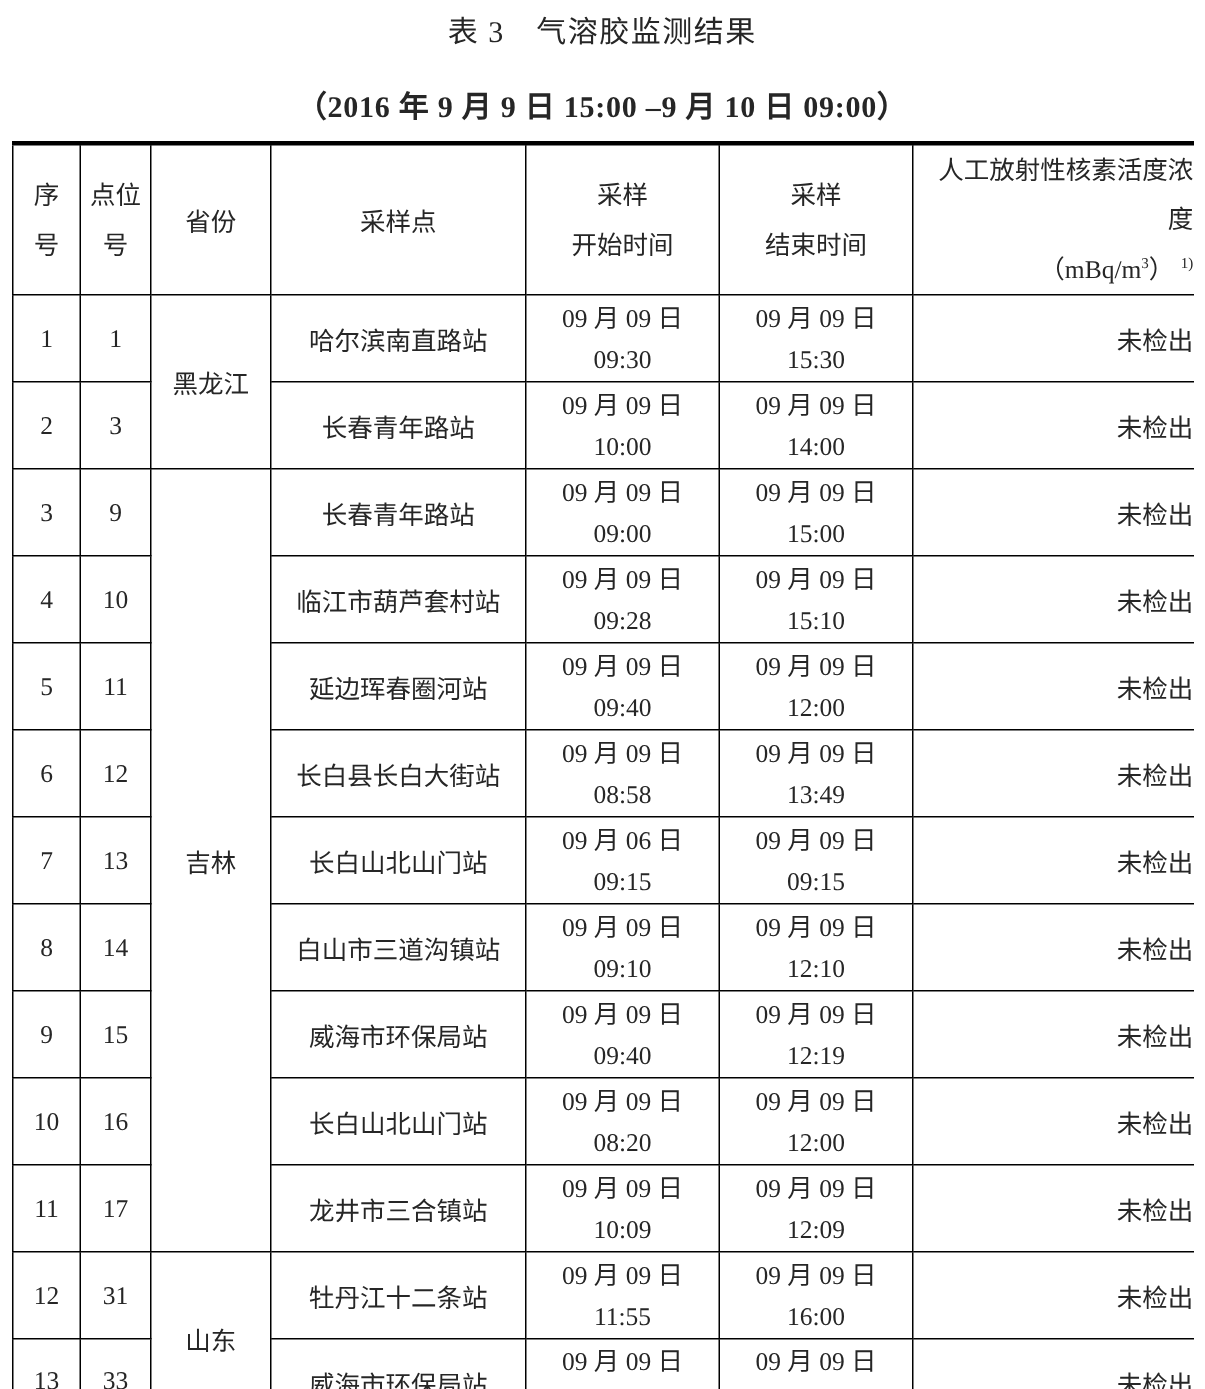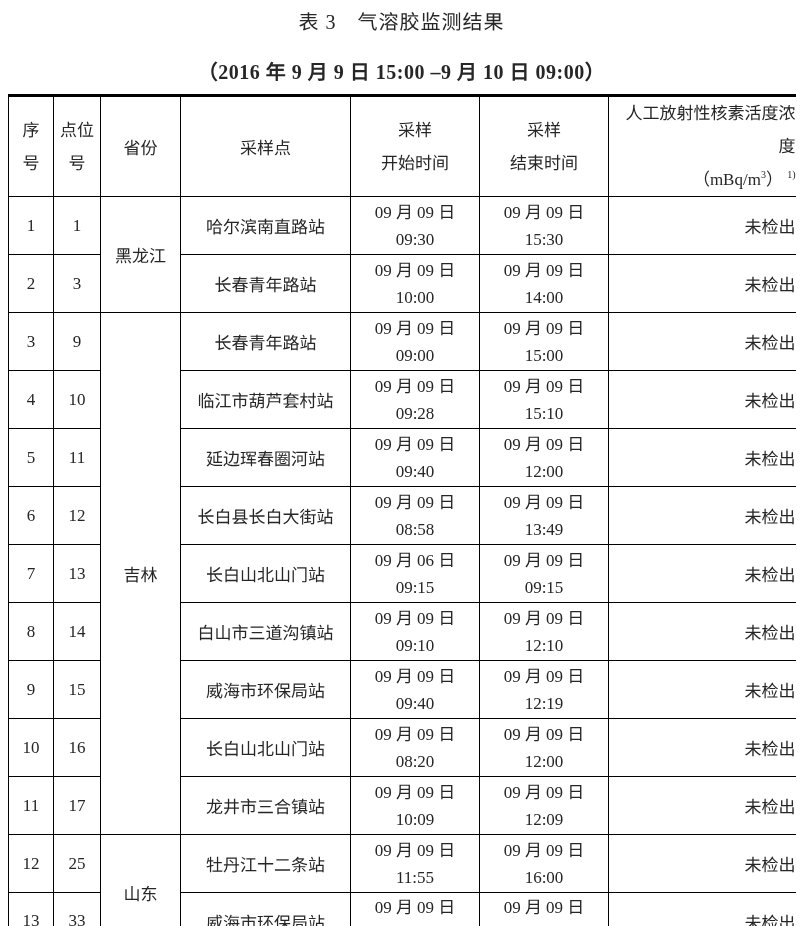--- a/index.html
+++ b/index.html
@@ -259,21 +259,21 @@
           <div class="tl">10:09</div>
         </td>
         <td>
           <div class="tl">09 月 09 日</div>
           <div class="tl">12:09</div>
         </td>
         <td>未检出</td>
       </tr>
       <tr>
         <td>12</td>
-        <td>25</td>
+        <td>31</td>
         <td rowspan="2">山东</td>
         <td>牡丹江十二条站</td>
         <td>
           <div class="tl">09 月 09 日</div>
           <div class="tl">11:55</div>
         </td>
         <td>
           <div class="tl">09 月 09 日</div>
           <div class="tl">16:00</div>
         </td>

